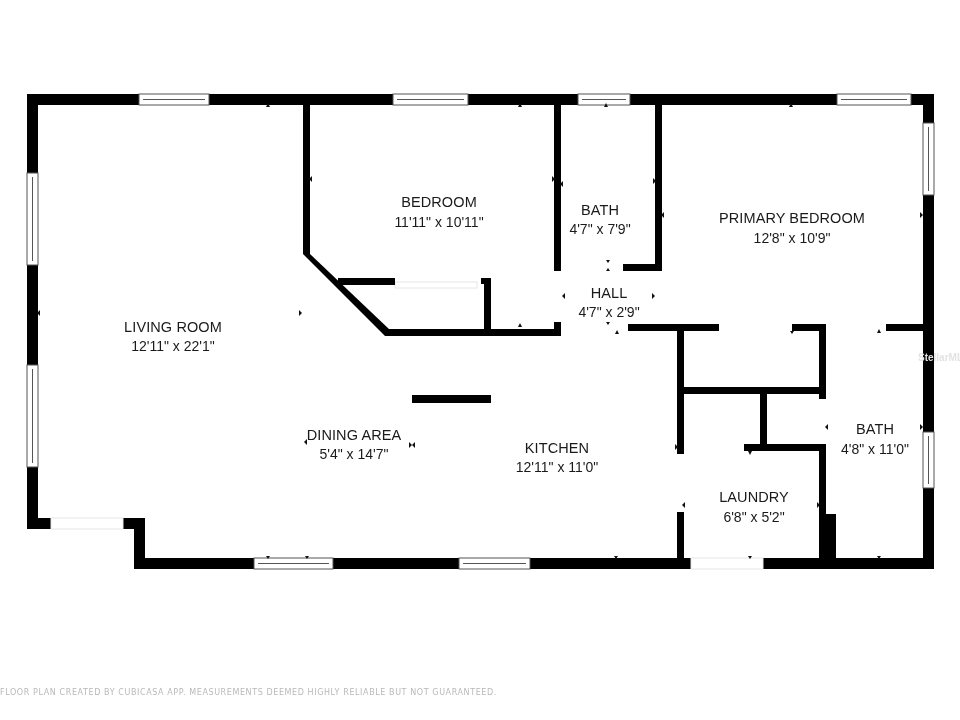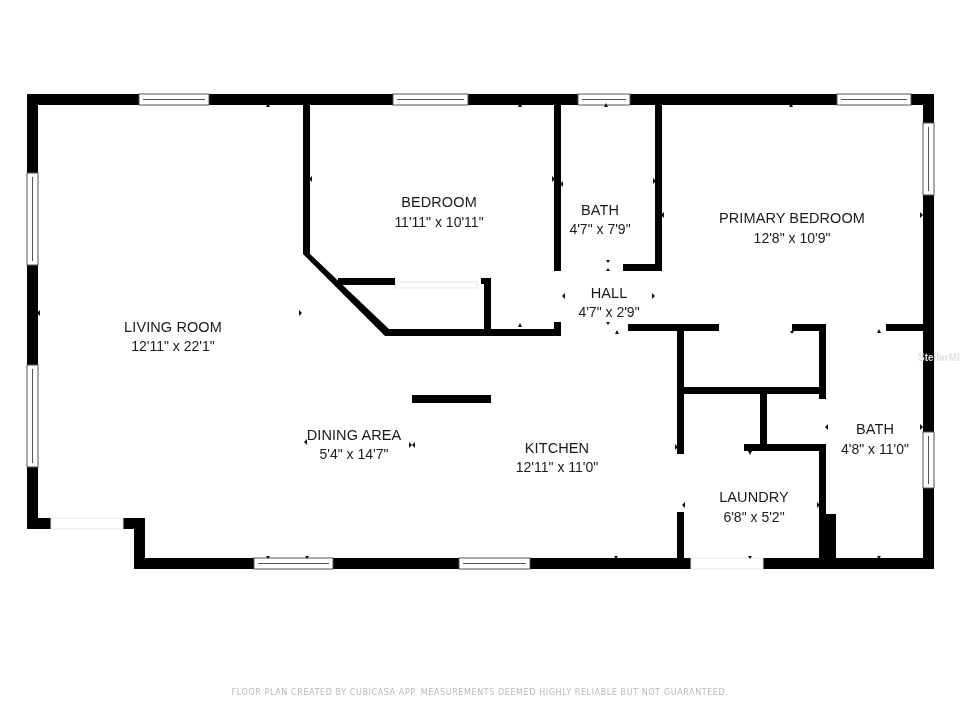--- a/index.html
+++ b/index.html
@@ -5,21 +5,21 @@
   html, body { margin: 0; padding: 0; background: #ffffff; }
   body { width: 960px; height: 720px; position: relative; overflow: hidden; font-family: "Liberation Sans", sans-serif; }
   svg { position: absolute; left: 0; top: 0; }
   .wall { fill: #000000; }
   .win-frame { fill: #ffffff; stroke: #555555; stroke-width: 1; }
   .win-line { stroke: #555555; stroke-width: 1; }
   .opening { fill: #ffffff; stroke: #e6e6e6; stroke-width: 1; }
   .room-name { font-size: 14.5px; fill: #1a1a1a; text-anchor: middle; letter-spacing: 0.1px; }
   .room-dim { font-size: 14px; fill: #1a1a1a; text-anchor: middle; }
   .tick { fill: #111111; }
-  .footer { position: absolute; left: 0; width: 960px; top: 688px; text-align: center; font-size: 8px; color: #b9b9b9; letter-spacing: 0.6px; font-family: "DejaVu Sans", sans-serif; }
+  .footer { position: absolute; left: 0; width: 960px; top: 688px; font-size: 8px; color: #b9b9b9; letter-spacing: 0.6px; font-family: "DejaVu Sans", sans-serif; }
   .watermark { position: absolute; left: 902px; top: 352px; font-size: 10px; color: #e3e3e3; font-family: "Liberation Sans", sans-serif; font-weight: bold; margin-left: 16px; }
 </style>
 </head>
 <body>
 
 <svg width="960" height="720" viewBox="0 0 960 720">
 
   <g>
 
     <rect class="wall" x="27" y="94" width="907" height="11"></rect>

